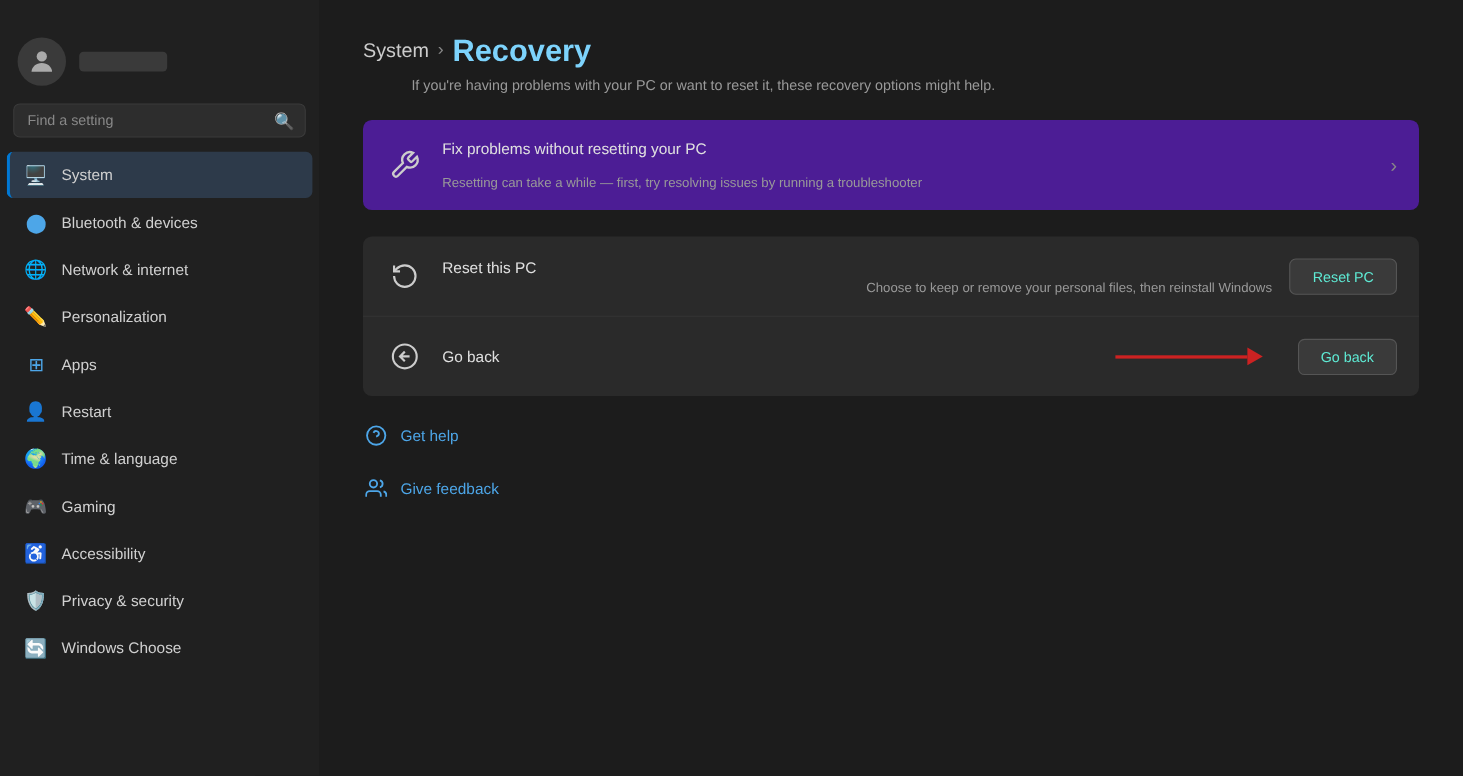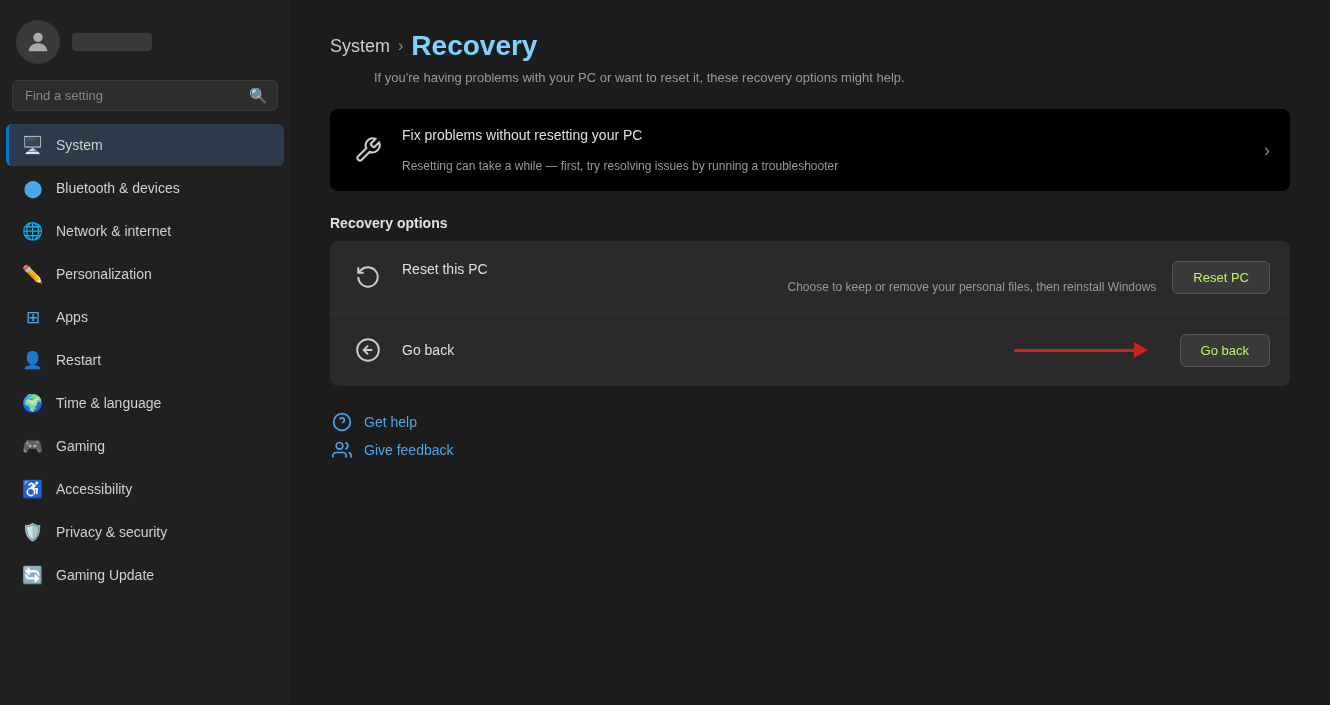--- a/index.html
+++ b/index.html
@@ -15,21 +15,21 @@
     }
 
     
     .sidebar {
       width: 290px;
       min-width: 290px;
       background: #202020;
       height: 705px;
       display: flex;
       flex-direction: column;
-      padding-top: 10px;
+      padding-top: 24px;
     }
 
     .user-section {
       display: flex;
       align-items: center;
       padding: 10px 16px 16px 16px;
       gap: 12px;
     }
 
     .avatar {
@@ -145,21 +145,21 @@
 
     .subtitle {
       font-size: 13px;
       color: #999;
       margin-bottom: 24px;
       margin-left: 44px;
     }
 
     
     .fix-card {
-      background: #000000;
+      background: #4c1d95;
       border-radius: 8px;
       padding: 18px 20px;
       display: flex;
       align-items: center;
       gap: 16px;
       margin-bottom: 24px;
       cursor: pointer;
     }
 
     .fix-icon {
@@ -214,21 +214,21 @@
       flex-shrink: 0;
     }
 
     .option-text { flex: 1; }
     .option-title { font-size: 14px; font-weight: 500; color: #e0e0e0; }
     .option-desc { font-size: 12px; color: #999; margin-top: 3px; text-align: right; }
 
     .action-btn {
       background: #3a3a3a;
       border: 1px solid #555;
-      color: #bef264;
+      color: #5eead4;
       padding: 8px 20px;
       border-radius: 6px;
       cursor: pointer;
       font-size: 13px;
       white-space: nowrap;
     }
 
     
     .arrow-annotation {
       display: flex;
@@ -255,21 +255,21 @@
       border-top: 8px solid transparent;
       border-bottom: 8px solid transparent;
       border-left: 14px solid #cc2222;
     }
 
     
     .help-section {
       margin-top: 24px;
       display: flex;
       flex-direction: column;
-      gap: 4px;
+      gap: 24px;
     }
 
     .help-link {
       display: flex;
       align-items: center;
       gap: 10px;
       color: #4da6e8;
       cursor: pointer;
       font-size: 14px;
     }
@@ -338,21 +338,21 @@
     <div class="nav-item">
       <span class="nav-icon" style="color:#4da6e8;">♿</span>
       <span>Accessibility</span>
     </div>
     <div class="nav-item">
       <span class="nav-icon" style="color:#4da6e8;">🛡️</span>
       <span>Privacy &amp; security</span>
     </div>
     <div class="nav-item">
       <span class="nav-icon" style="color:#4da6e8;">🔄</span>
-      <span>Gaming Update</span>
+      <span>Windows Choose</span>
     </div>
   </div>
 </div>
 
 <div class="main">
 
   <div class="breadcrumb">
     <span class="breadcrumb-system">System</span>
     <span class="breadcrumb-sep">›</span>
     <span class="breadcrumb-current">Recovery</span>
@@ -365,21 +365,20 @@
         <path d="M14.7 6.3a1 1 0 0 0 0 1.4l1.6 1.6a1 1 0 0 0 1.4 0l3.77-3.77a6 6 0 0 1-7.94 7.94l-6.91 6.91a2.12 2.12 0 0 1-3-3l6.91-6.91a6 6 0 0 1 7.94-7.94l-3.76 3.76z"></path>
       </svg>
     </div>
     <div class="fix-text">
       <div class="fix-title">Fix problems without resetting your PC</div>
       <div class="fix-desc">Resetting can take a while — first, try resolving issues by running a troubleshooter</div>
     </div>
     <span class="chevron-right">›</span>
   </div>
 
-  <div class="section-title">Recovery options</div>
 
   <div class="options-container">
 
     <div class="option-row">
       <div class="option-icon">
         <svg width="26" height="26" viewBox="0 0 24 24" fill="none" stroke="#ccc" stroke-width="1.8">
           <path d="M3 12a9 9 0 1 0 9-9 9.75 9.75 0 0 0-6.74 2.74L3 8"></path>
           <path d="M3 3v5h5"></path>
         </svg>
       </div>

